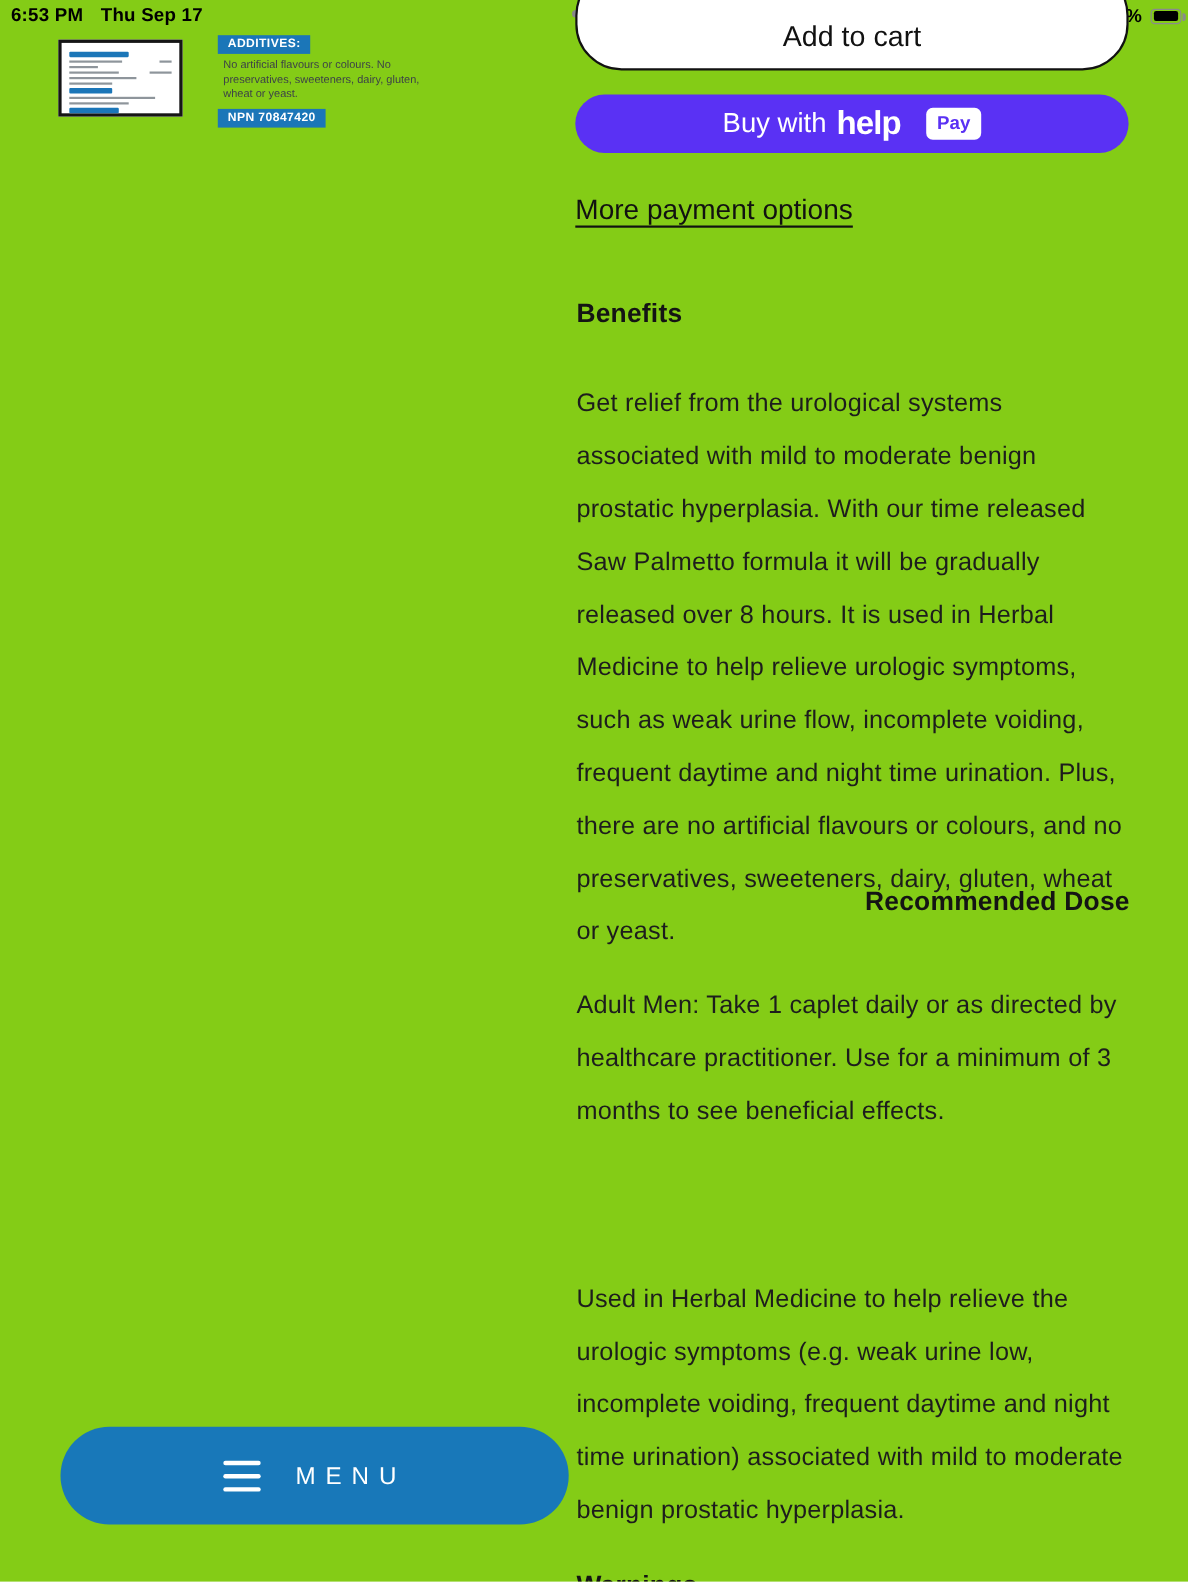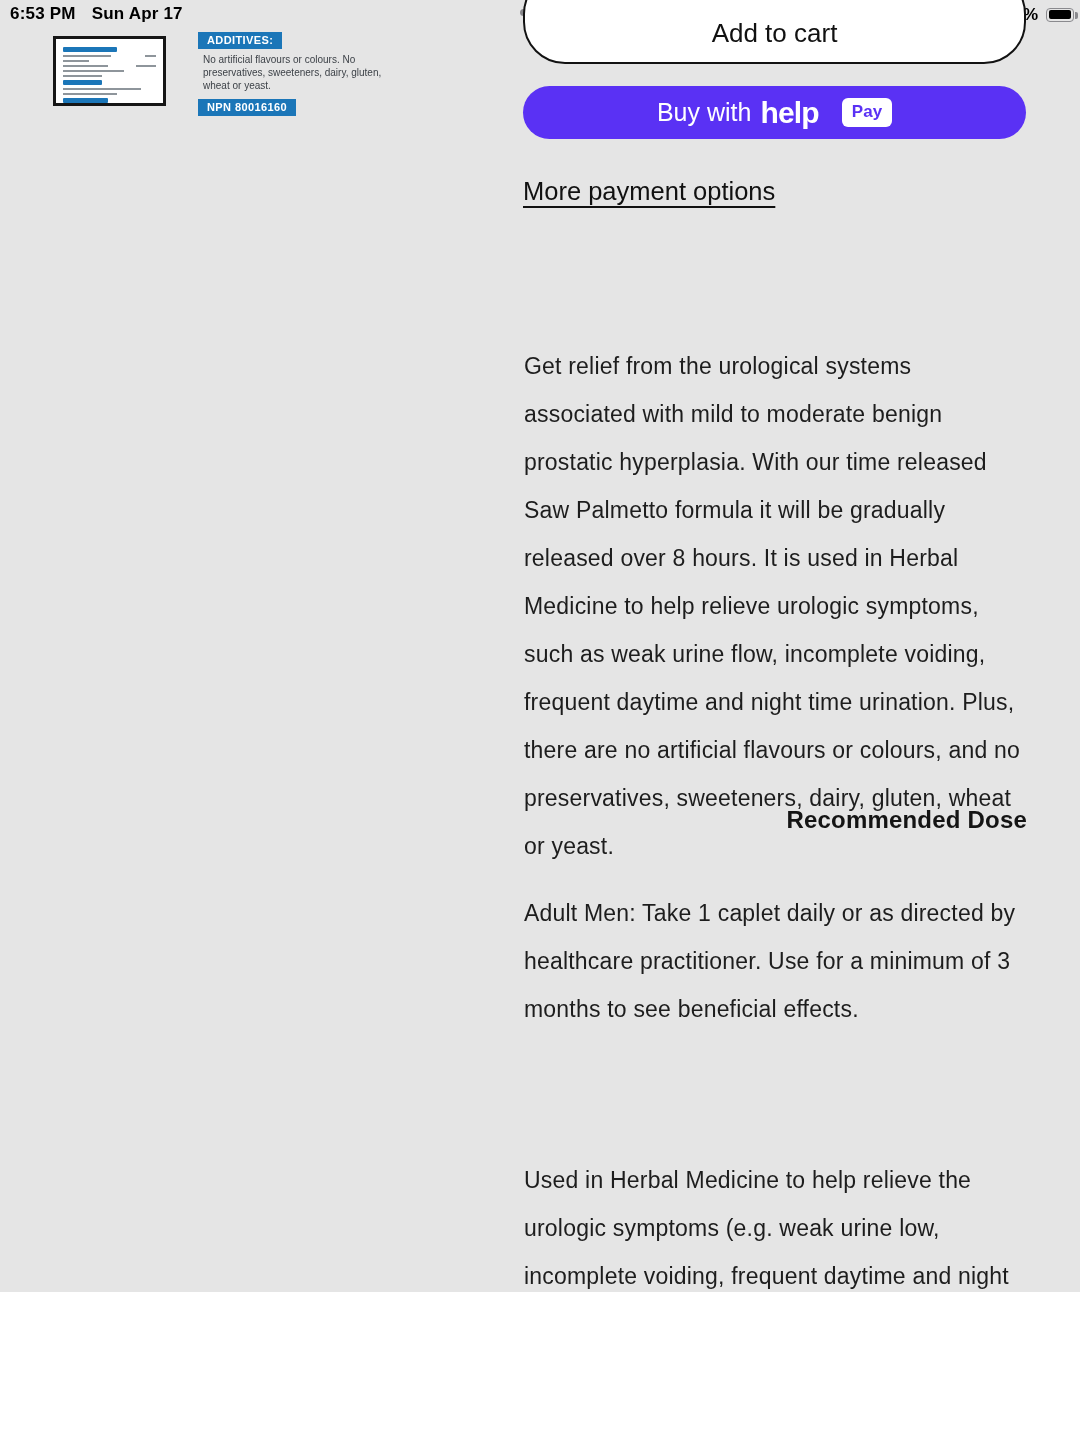--- a/index.html
+++ b/index.html
@@ -1,21 +1,21 @@
 <!DOCTYPE html>
 <html><head>
 <meta charset="utf-8">
 <style>
   * { margin: 0; padding: 0; box-sizing: border-box; }
   html, body { background: #fff; }
   #screen {
     position: relative;
     width: 1080px;
-    height: 1292px;
-    background: #e5e5e5;
+    height: 1438px;
+    background: #84cc16;
     overflow: hidden;
     font-family: "Liberation Sans", sans-serif;
     color: #1a1a1a;
   }
 
   
   .sb-left {
     position: absolute; left: 10px; top: 4px;
     font-size: 17px; font-weight: 700; color: #000;
     display: flex; gap: 16px; letter-spacing: 0.2px;
@@ -110,21 +110,21 @@
   .burger span { display: block; width: 34px; height: 4px; background: #fff; border-radius: 2px; }
   .menu-label { font-size: 22px; font-weight: 400; letter-spacing: 9px; text-indent: 4px; }
 </style>
 </head>
 <body>
 
 <div id="screen">
 
   <div class="sb-left">
     <span>6:53 PM</span>
-    <span>Sun Apr 17</span>
+    <span>Thu Sep 17</span>
   </div>
 
   <div class="sb-dots">
     <span class="sb-dot"></span>
     <span class="sb-dot"></span>
     <span class="sb-dot"></span>
   </div>
 
   <div class="sb-right">
     <span>
@@ -168,33 +168,34 @@
       </div>
     <div class="lbl-row">
         <span style="width:58%"></span>
       </div>
     <div class="lbl-bar" style="width: 48%; margin-bottom: 0px; background: rgb(27, 118, 184);"></div>
   </div>
 
   <div class="additives-block">
     <span class="mini-badge" style="background: rgb(27, 118, 184);">ADDITIVES:</span>
     <div class="mini-text">No artificial flavours or colours. No preservatives, sweeteners, dairy, gluten, wheat or yeast.</div>
-    <span class="mini-badge" style="background: rgb(27, 118, 184);">NPN 80016160</span>
+    <span class="mini-badge" style="background: rgb(27, 118, 184);">NPN 70847420</span>
   </div>
 
   <button class="add-to-cart">Add to cart</button>
 
   <button class="shop-pay-btn" id="shop-pay" style="background: rgb(90, 49, 244);">
     <span class="buy-with">Buy with</span>
     <span class="shop-logo">help</span>
     <span class="pay-badge" id="pay-badge" style="color: rgb(90, 49, 244);">Pay</span>
   </button>
 
   <div class="more-pay">More payment options</div>
 
+  <h3 class="sec-h" id="h-benefits">Benefits</h3>
   <p class="sec-p" id="p-benefits">Get relief from the urological systems associated with mild to moderate benign prostatic hyperplasia. With our time released Saw Palmetto formula it will be gradually released over 8 hours. It is used in Herbal Medicine to help relieve urologic symptoms, such as weak urine flow, incomplete voiding, frequent daytime and night time urination. Plus, there are no artificial flavours or colours, and no preservatives, sweeteners, dairy, gluten, wheat or yeast.</p>
 
   <h3 class="sec-h" id="h-dose">Recommended Dose</h3>
   <p class="sec-p" id="p-dose">Adult Men: Take 1 caplet daily or as directed by healthcare practitioner. Use for a minimum of 3 months to see beneficial effects.</p>
 
   <p class="sec-p" id="p-use">Used in Herbal Medicine to help relieve the urologic symptoms (e.g. weak urine low, incomplete voiding, frequent daytime and night time urination) associated with mild to moderate benign prostatic hyperplasia.</p>
 
   <h3 class="sec-h" id="h-warnings">Warnings</h3>
 
   <button class="menu-btn" style="background: rgb(24, 120, 185);">

